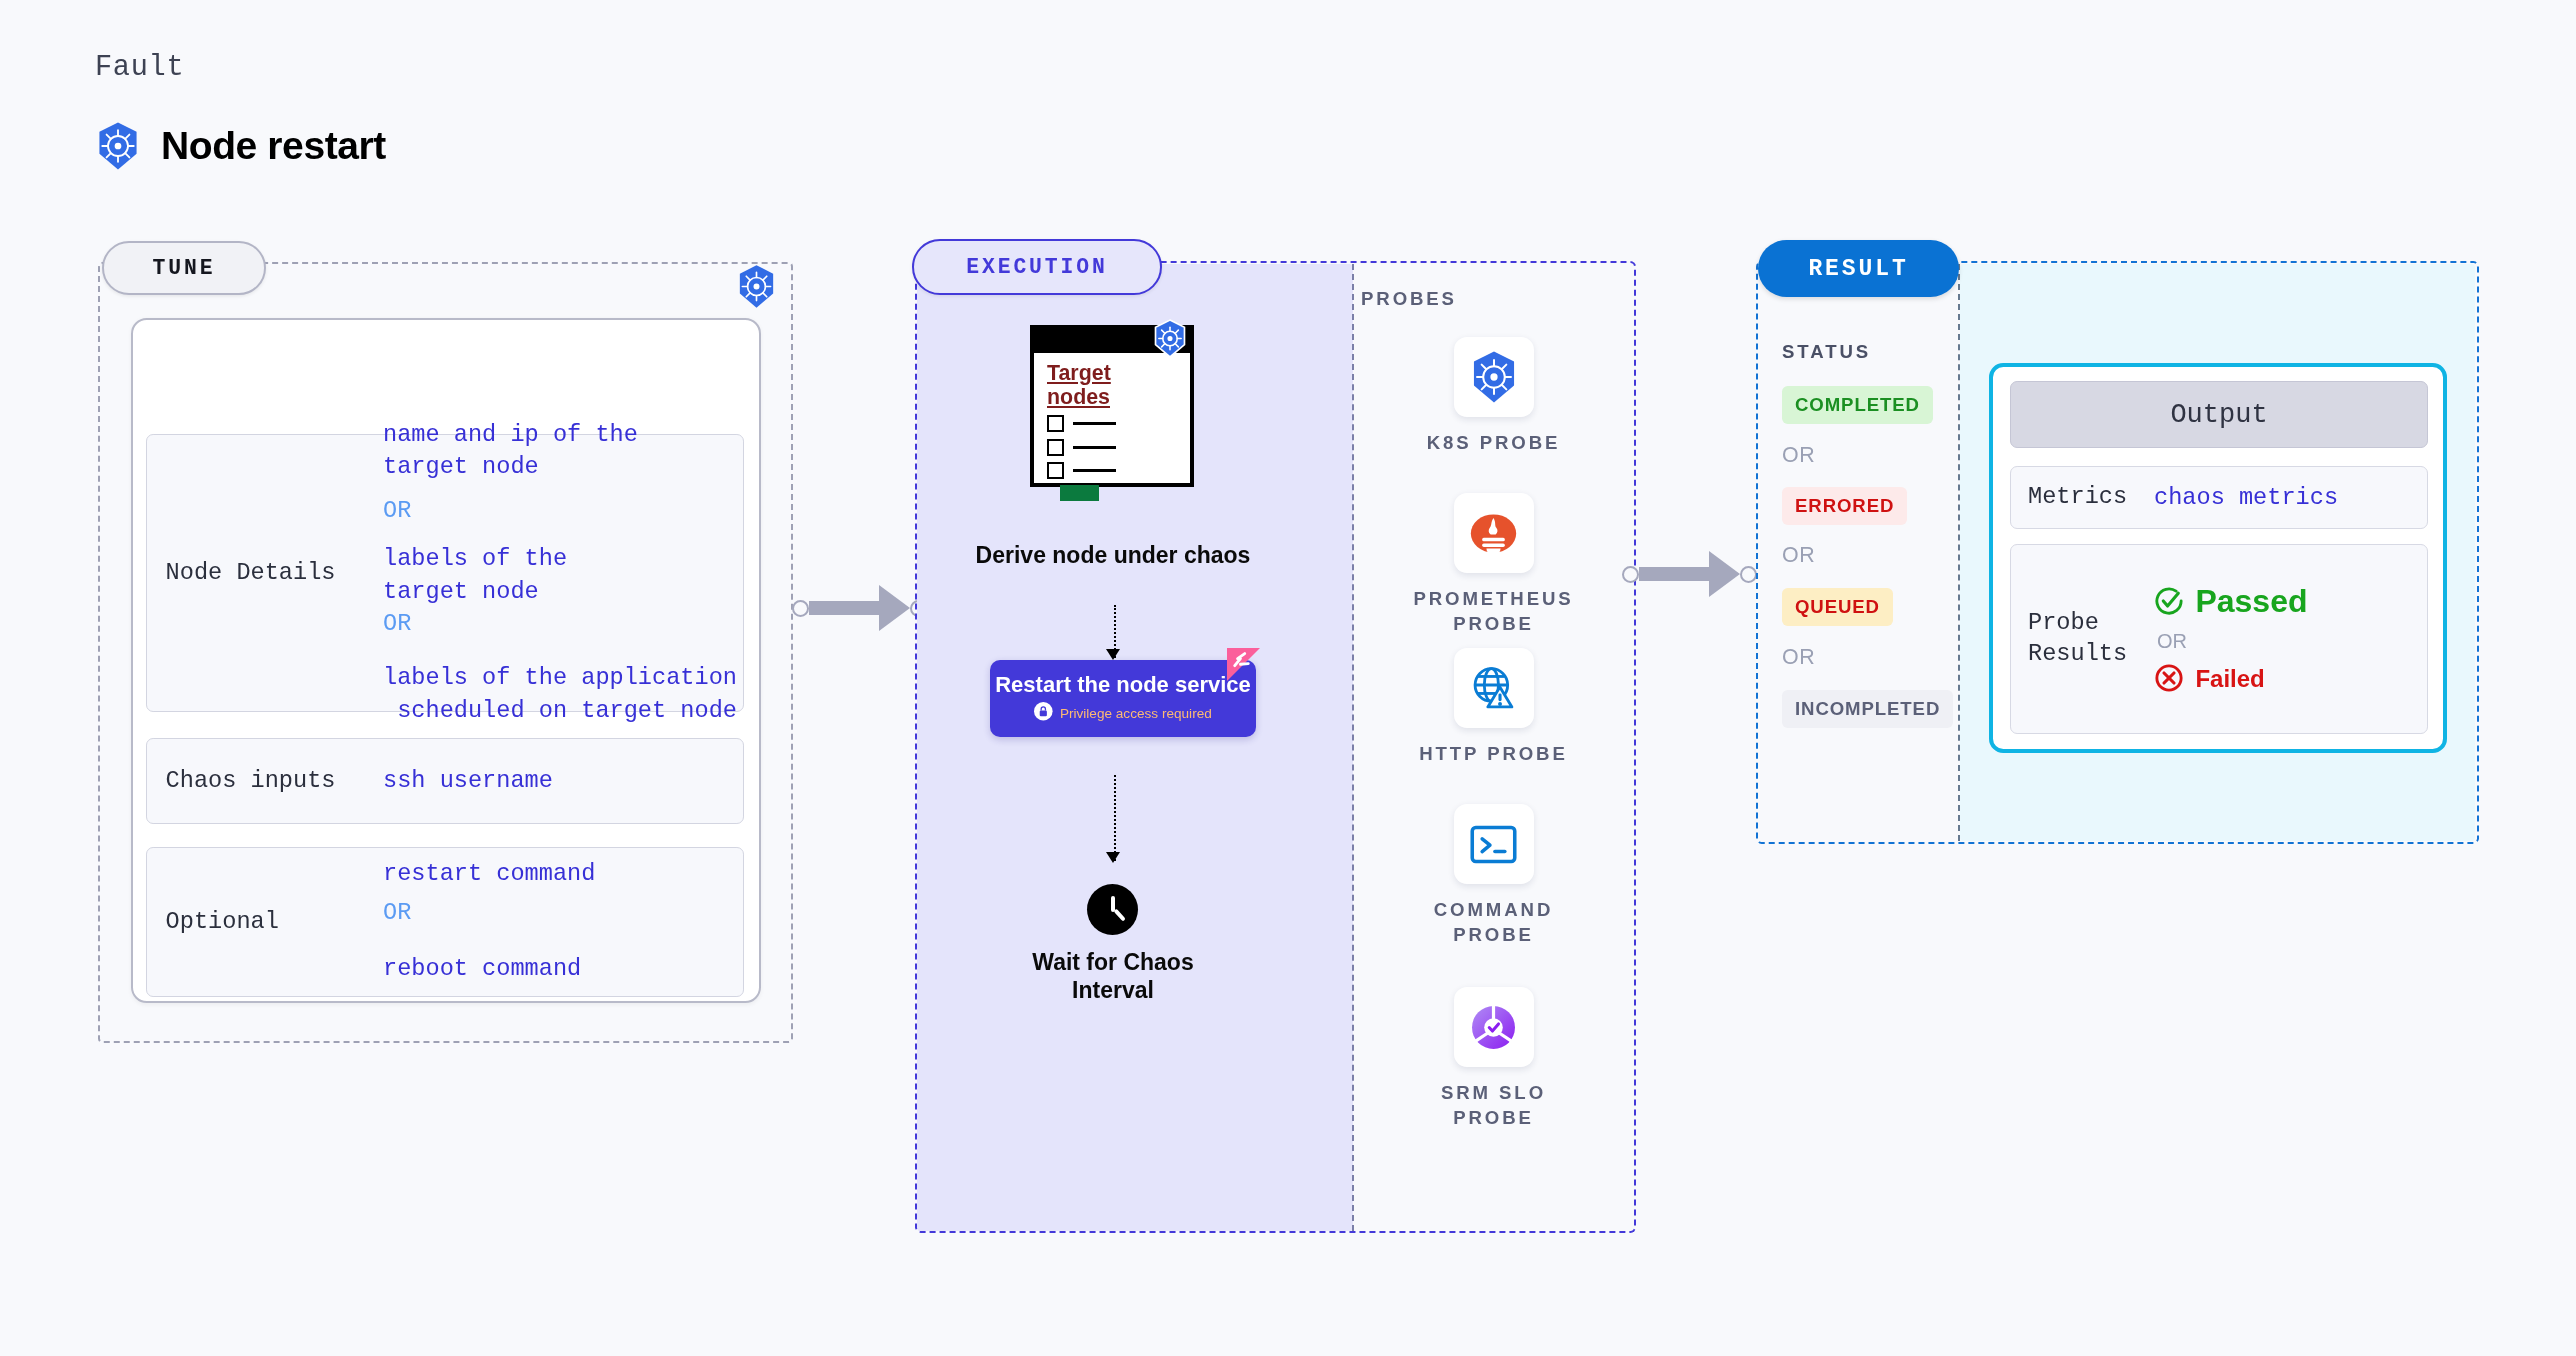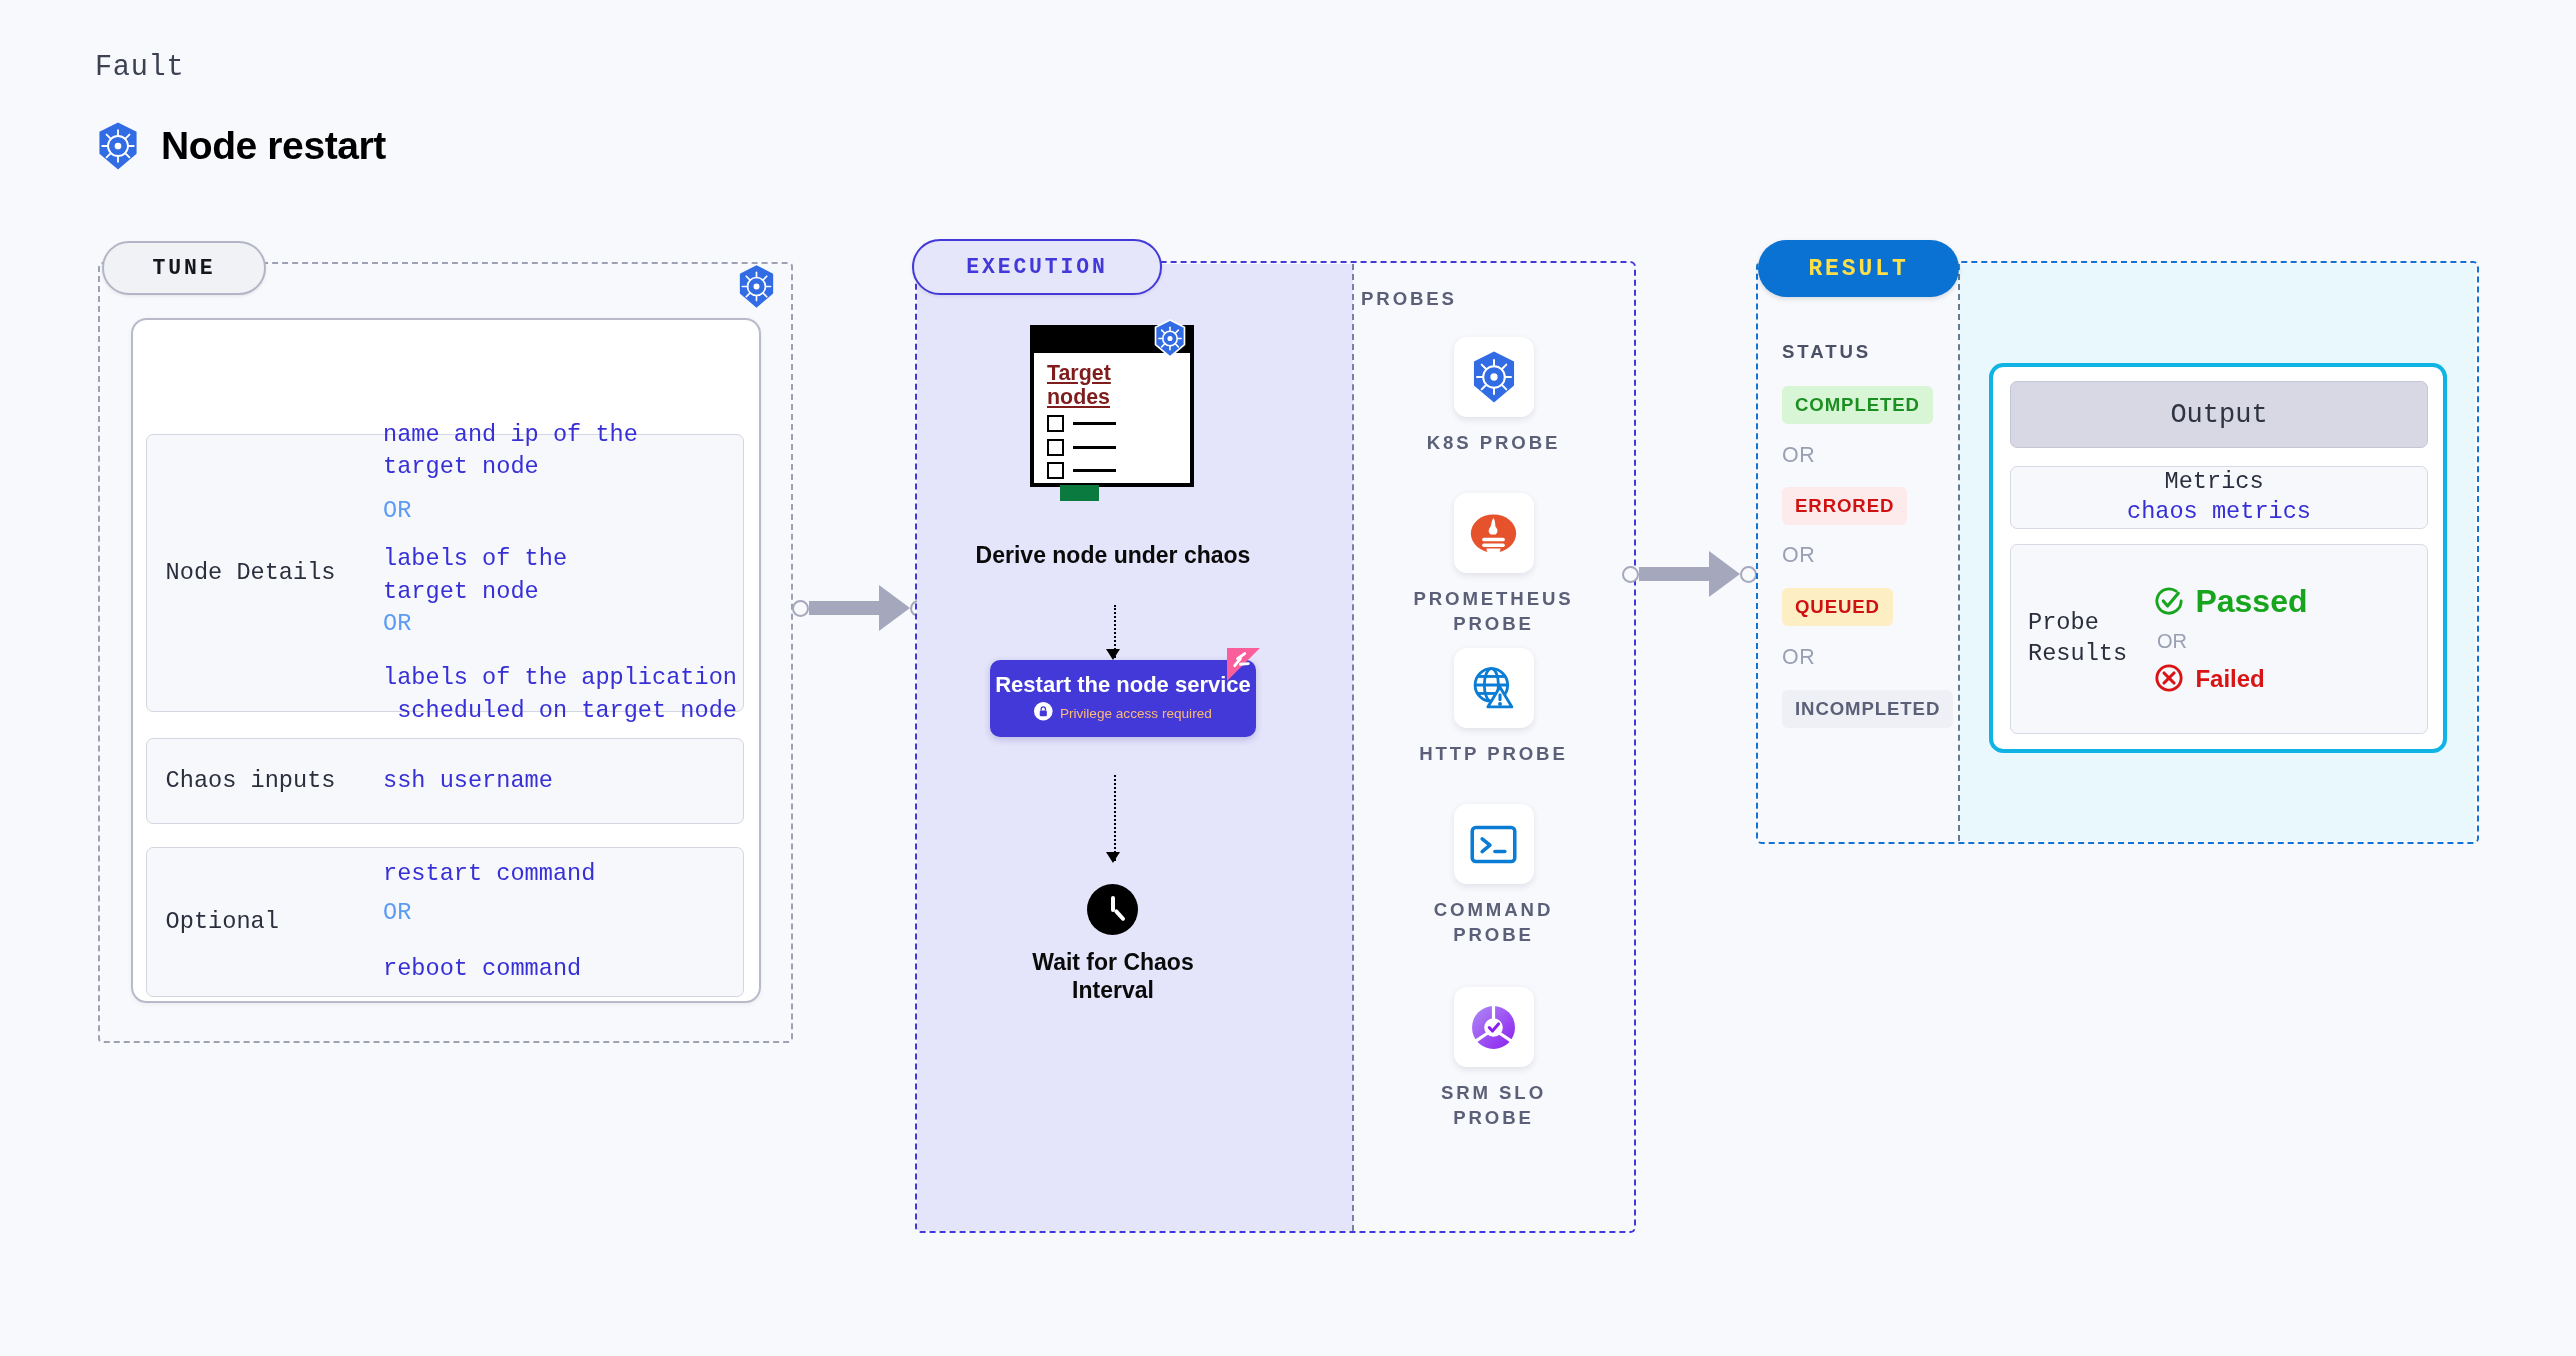--- a/index.html
+++ b/index.html
@@ -33,21 +33,21 @@
     background: #f1f2f6; border: 2.1px solid #b3b5c6; color: #15171f; font-size: 21.4px;
     box-shadow: 0 1.4px 3.6px rgba(0,0,0,.08);
   }
   .pill-exec {
     left: 912px; top: 239px; width: 250px; height: 56px;
     background: #e6e6fb; border: 2.1px solid #4339d9; color: #4339d9; font-size: 21.4px;
     box-shadow: 0 1.4px 3.6px rgba(0,0,0,.08);
   }
   .pill-result {
     left: 1758px; top: 240px; width: 201px; height: 57px;
-    background: #0a72d3; border: none; color: #fde047; font-size: 23px;
+    background: #0a72d3; border: none; color: #ffffff; font-size: 23px;
     box-shadow: 0 2.1px 5px rgba(0,0,0,.13);
     text-align: right;
   }
 
   
   .tune-panel {
     position: absolute; left: 98px; top: 262px; width: 695px; height: 781px;
     border: 2.1px dashed #9ea1b4; border-radius: 4.3px;
   }
   .tune-card {
@@ -212,21 +212,21 @@
   .out-header {
     position: absolute; left: 2010px; top: 381px; width: 418px; height: 67px;
     background: #d7d8e3; border: 1.4px solid #c5c6d5; border-radius: 7.1px;
     display: flex; align-items: center; justify-content: center;
     font-family: "Liberation Mono", monospace; font-size: 27px; color: #2f3342;
   }
   .out-row {
     position: absolute; left: 2010px; background: #f7f8fc;
     border: 1.4px solid #d7d9e4; border-radius: 7.1px; display: flex; align-items: center;
   }
-  #out-metrics { top: 466px; width: 418px; height: 63px; flex-direction: column; }
+  #out-metrics { top: 466px; width: 418px; height: 63px; }
   #out-probe   { top: 544px; width: 418px; height: 190px; }
   .out-label {
     font-family: "Liberation Mono", monospace; font-size: 23.6px; color: #2b2f3d;
     padding-left: 17px; width: 143px; flex: none; line-height: 1.3;
   }
   .out-metric-val { font-family: "Liberation Mono", monospace; font-size: 23.6px; color: #3730d6; }
   .pr-list { display: flex; flex-direction: column; gap: 10px; }
   .pr-line { display: flex; align-items: center; gap: 11.4px; }
   .pr-pass { color: #18a51e; font-weight: 700; font-size: 32px; }
   .pr-fail { color: #d81414; font-weight: 700; font-size: 24px; }

